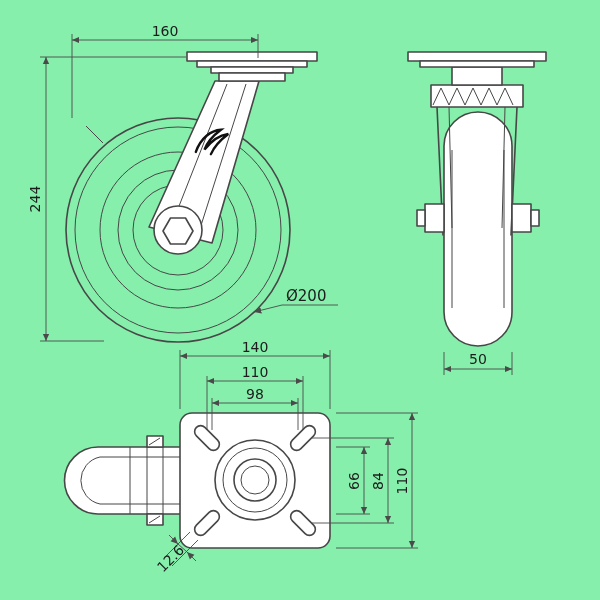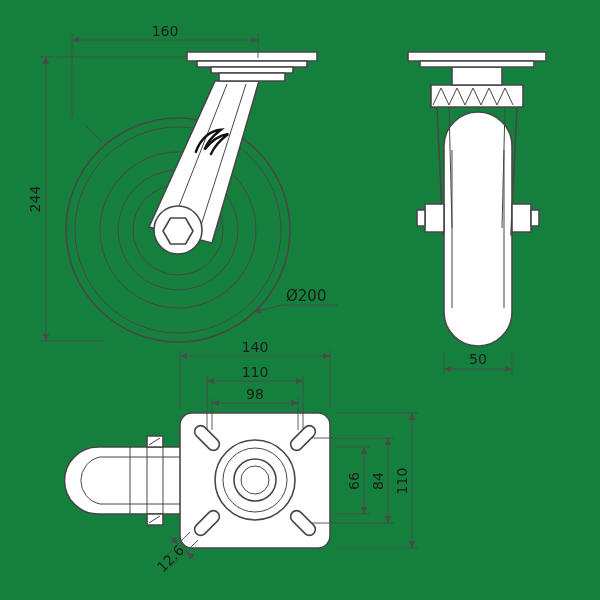--- a/index.html
+++ b/index.html
@@ -1,18 +1,18 @@
 <!DOCTYPE html>
 <html><head>
 <meta charset="utf-8">
 <style>
   html, body { margin: 0; padding: 0; background: #ffffff; }
   .page {
     width: 600px; height: 600px;
-    background: #15803d;
+    background: #86efac;
     position: relative;
     font-family: "DejaVu Sans", sans-serif;
   }
   svg { display: block; }
   .obj   { stroke: #474747; stroke-width: 1.6; fill: none; stroke-linecap: round; stroke-linejoin: round; }
   .objf  { stroke: #474747; stroke-width: 1.6; fill: #ffffff; stroke-linejoin: round; }
   .thin  { stroke: #474747; stroke-width: 1; fill: none; }
   .dim   { stroke: #4a4a4a; stroke-width: 0.9; fill: none; }
   .dimtext { font-family: "DejaVu Sans", sans-serif; font-size: 14px; fill: #1c1c1c; }
   .dia     { font-size: 15px; }

